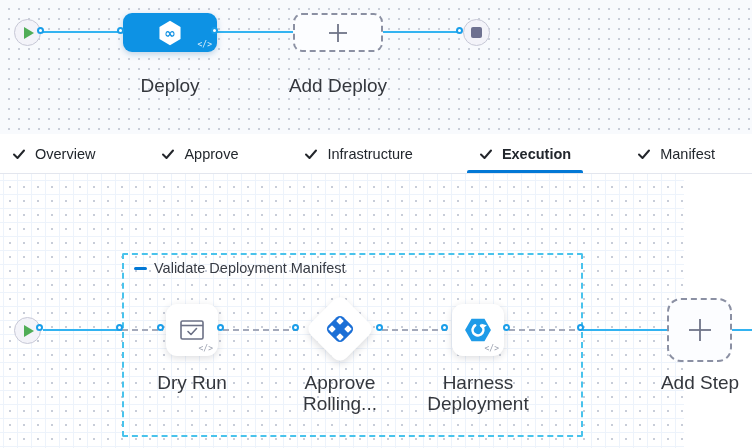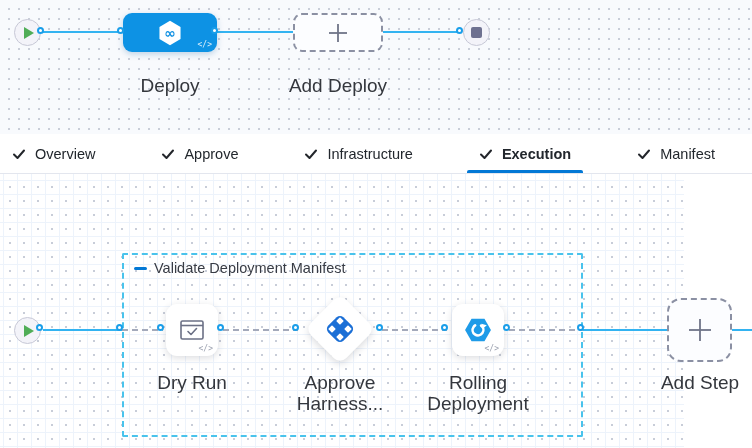--- a/index.html
+++ b/index.html
@@ -241,32 +241,32 @@
           <rect x="5" y="5" width="20" height="20" rx="4.5" fill="#1b6fd6" transform="rotate(45 15 15)"></rect>
           <rect x="12.4" y="4.9" width="5.2" height="5.2" rx="0.8" fill="#fff" transform="rotate(45 15 7.5)"></rect>
           <rect x="19.9" y="12.4" width="5.2" height="5.2" rx="0.8" fill="#fff" transform="rotate(45 22.5 15)"></rect>
           <rect x="12.4" y="19.9" width="5.2" height="5.2" rx="0.8" fill="#fff" transform="rotate(45 15 22.5)"></rect>
           <rect x="4.9" y="12.4" width="5.2" height="5.2" rx="0.8" fill="#fff" transform="rotate(45 7.5 15)"></rect>
         </svg>
       </span>
     </div>
     <div class="node-label" style="left:340px; top:198px;">
       <span style="display:block">Approve</span>
-      <span style="display:block">Harness...</span>
+      <span style="display:block">Rolling...</span>
     </div>
 
     <div class="step-node" style="left:452px;">
       <svg width="28" height="28" viewBox="0 0 26 26">
         <polygon points="1,13 7,2.6 19,2.6 25,13 19,23.4 7,23.4" fill="#1e9be8"></polygon>
         <circle cx="13" cy="13" r="5" fill="none" stroke="#ffffff" stroke-width="2.4" stroke-dasharray="25 7" transform="rotate(-55 13 13)" stroke-linecap="round"></circle>
         <polygon points="16.2,7.2 21.2,8.6 17.2,12" fill="#ffffff"></polygon>
       </svg>
       <span class="code-glyph">&lt;/&gt;</span>
     </div>
-    <div class="node-label wrap" style="left:478px; top:198px;">Rolling Deployment</div>
+    <div class="node-label wrap" style="left:478px; top:198px;">Harness Deployment</div>
 
     <div class="add-node add-step">
       <svg width="26" height="26" viewBox="0 0 26 26">
         <line x1="13" y1="2" x2="13" y2="24" stroke="#6f7488" stroke-width="1.8"></line>
         <line x1="2" y1="13" x2="24" y2="13" stroke="#6f7488" stroke-width="1.8"></line>
       </svg>
     </div>
     <div class="node-label" style="left:700px; top:198px;">Add Step</div>
 
   </section>

